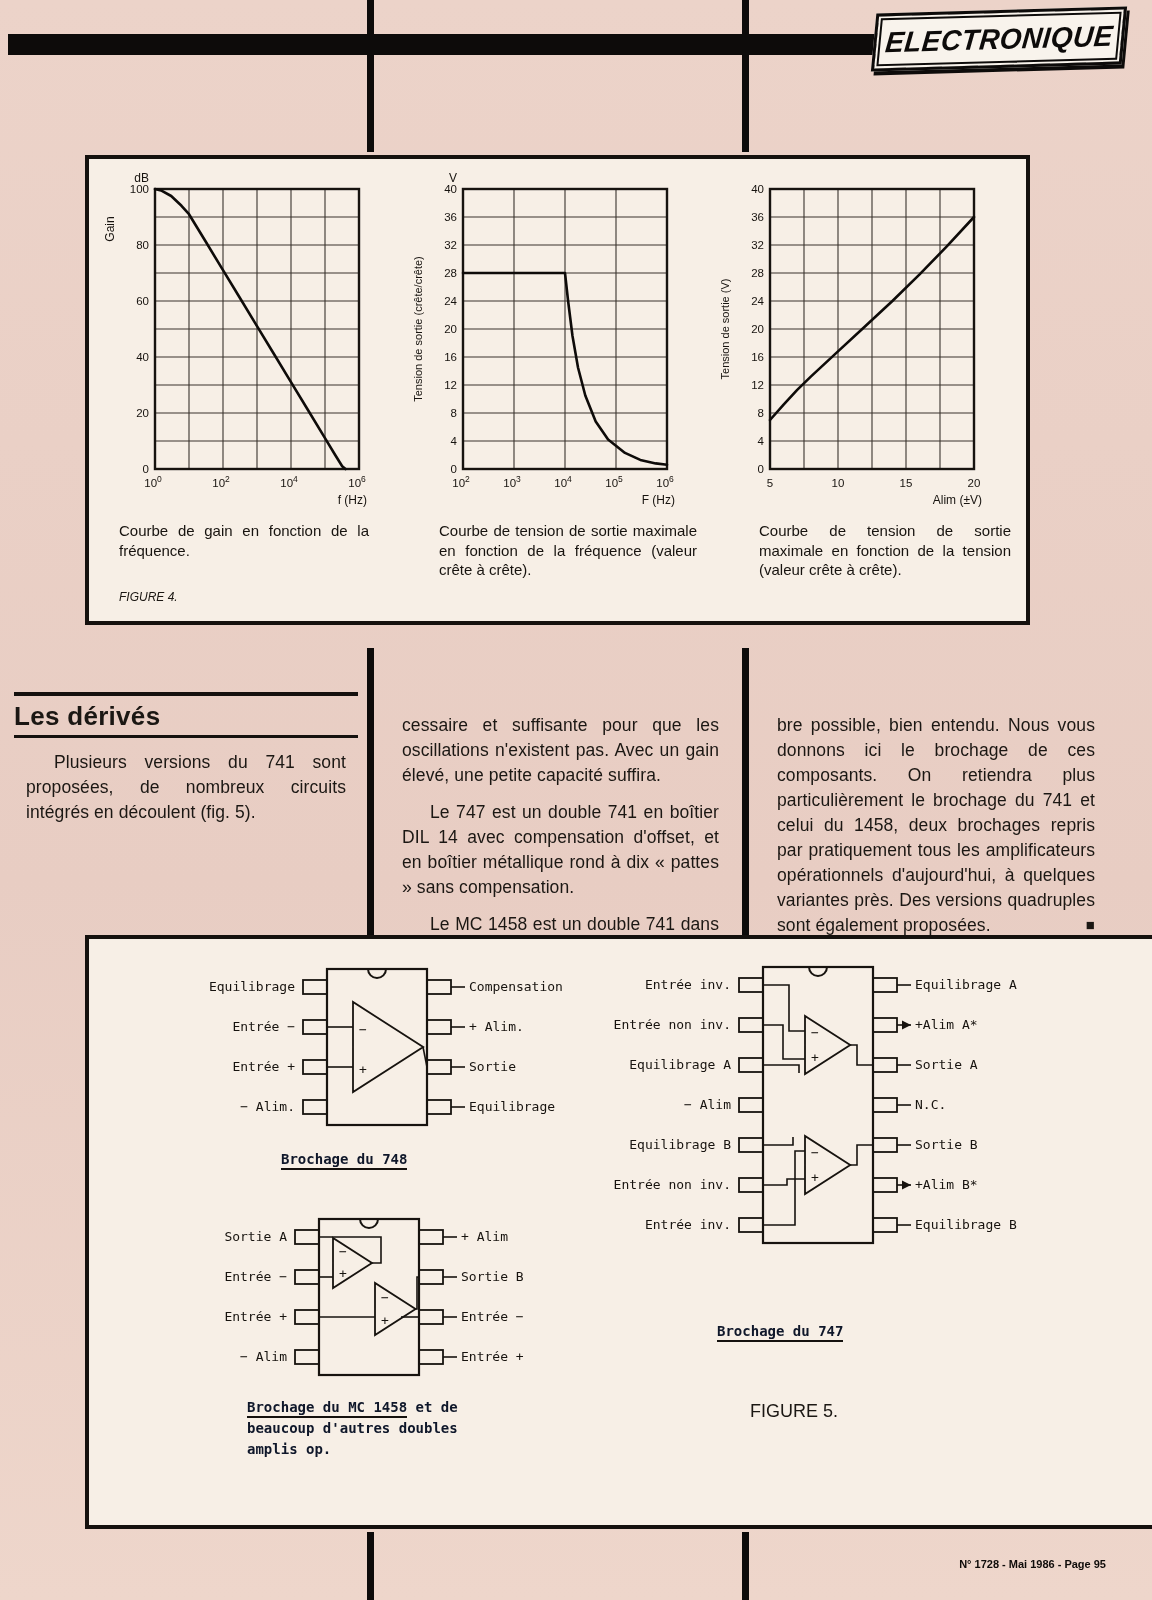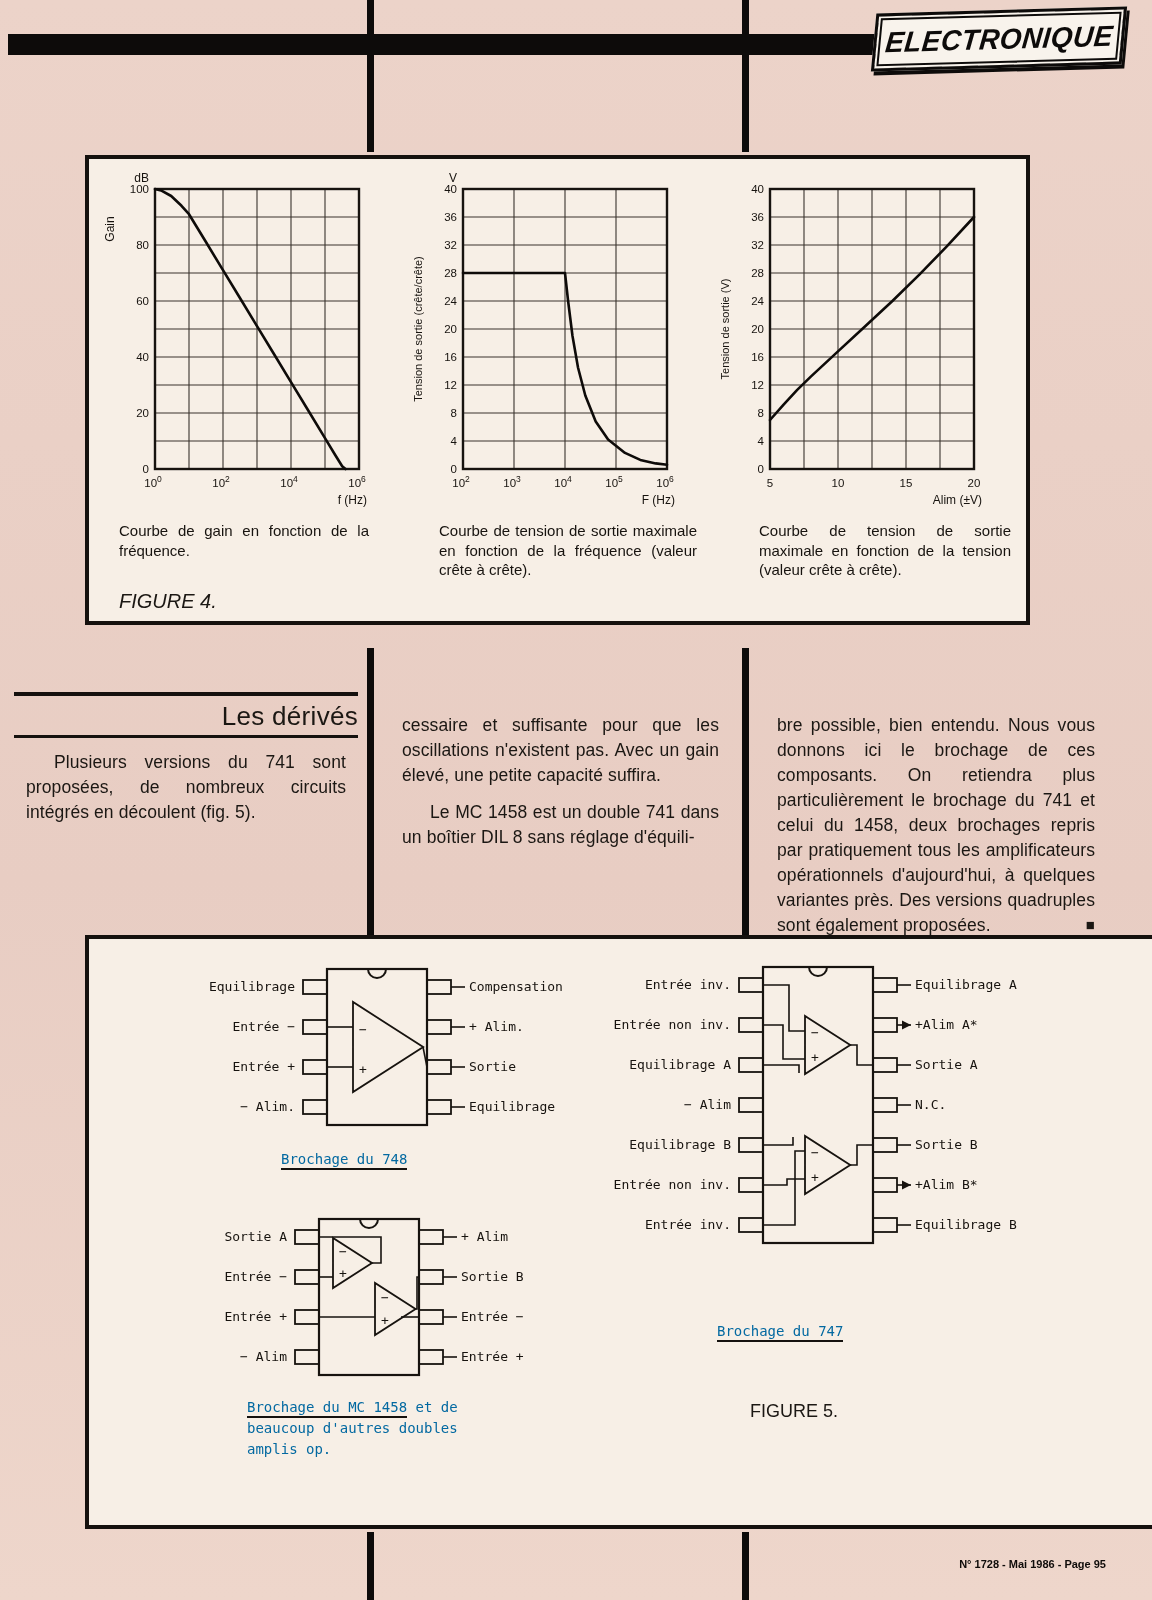--- a/index.html
+++ b/index.html
@@ -37,38 +37,38 @@
   }
   #fig4{left:85px;top:155px;width:945px;height:470px;overflow:hidden}
   #fig5{left:85px;top:935px;width:1077px;height:594px;overflow:hidden}
   
   .charts{display:flex;justify-content:space-between;align-items:flex-start;padding:10px 10px 0 12px}
   .captions{display:flex}
   .caption{font-size:15px;line-height:1.3;text-align:justify;color:#17130f}
   .caption:nth-child(1){margin-left:30px;width:250px}
   .caption:nth-child(2){margin-left:70px;width:258px}
   .caption:nth-child(3){margin-left:62px;width:252px}
-  .figlabel{font-style:italic;font-size:20px;margin:10px 0 0 30px}
+  .figlabel{font-style:italic;font-size:12px;margin:10px 0 0 30px}
   
   .col{position:absolute;width:344px;font-size:17.5px;line-height:25px;text-align:justify;letter-spacing:.1px}
   #col1{left:14px;top:692px}
   #col2{left:390px;top:701px;width:341px}
   #col3{left:765px;top:701px;width:342px}
   .col p{margin:12px}
   .col p.indent{text-indent:1.6em}
   .headwrap{border-top:4px solid #15110e;border-bottom:3px solid #15110e;padding:8px 0 6px;margin-bottom:12px}
-  .headwrap h1{text-align:right;font-size:26px;font-weight:normal;letter-spacing:.3px}
+  .headwrap h1{text-align:left;font-size:26px;font-weight:bold;letter-spacing:.3px}
   #col3 p{position:relative}
   .endmark{position:absolute;right:0;bottom:1px;font-size:15px}
   
   #fig5 svg{position:absolute}
   #chip748{left:66px;top:16px}
   #chip1458{left:58px;top:266px}
   #chip747{left:488px;top:18px}
-  .chipcap{position:absolute;font-family:"DejaVu Sans Mono",monospace;font-size:14px;font-weight:normal;color:#0369a1}
+  .chipcap{position:absolute;font-family:"DejaVu Sans Mono",monospace;font-size:14px;font-weight:bold;color:#0f172a}
   .chipcap .u{border-bottom:2px solid #15110e;padding-bottom:1px}
   #cap748{left:192px;top:212px}
   #cap1458{left:158px;top:458px;width:236px;line-height:1.5}
   #cap747{left:628px;top:384px}
   #note747{position:absolute;left:556px;top:318px;width:232px;font-family:"DejaVu Sans Mono",monospace;font-size:13.5px;line-height:1.5;color:#15110e}
   #note747 .ast{font-weight:bold;font-size:15px;margin-right:4px}
   #fig5label{position:absolute;left:661px;top:462px;font-size:18px}
   
   #footer{position:absolute;right:46px;top:1558px;font-weight:bold;font-size:11px;color:#0f0c0a}
 </style>
@@ -213,20 +213,21 @@
 
 <section class="col" id="col1">
   <div class="headwrap">
     <h1>Les dérivés</h1>
   </div>
   <p class="indent">Plusieurs versions du 741 sont proposées, de nombreux circuits intégrés en découlent (fig. 5).</p>
 </section>
 
 <section class="col" id="col2">
   <p>cessaire et suffisante pour que les oscillations n'existent pas. Avec un gain élevé, une petite capacité suffira.</p>
+  <p class="indent">Le 747 est un double 741 en boîtier DIL 14 avec compensation d'offset, et en boîtier métallique rond à dix « pattes » sans compensation.</p>
   <p class="indent">Le MC 1458 est un double 741 dans un boîtier DIL 8 sans réglage d'équili-</p>
 </section>
 
 <section class="col" id="col3">
   <p><span>bre possible, bien entendu. Nous vous donnons ici le brochage de ces composants. On retiendra plus particulièrement le brochage du 741 et celui du 1458, deux brochages repris par pratiquement tous les amplificateurs opérationnels d'aujourd'hui, à quelques variantes près. Des versions quadruples sont également proposées.</span><span class="endmark">■</span></p>
 </section>
 
 <div class="figure-box" id="fig5">
   <svg id="chip748" width="430" height="200">
       <rect x="172" y="14" width="100" height="156" fill="none" stroke="#17130f" stroke-width="2.2"></rect>

